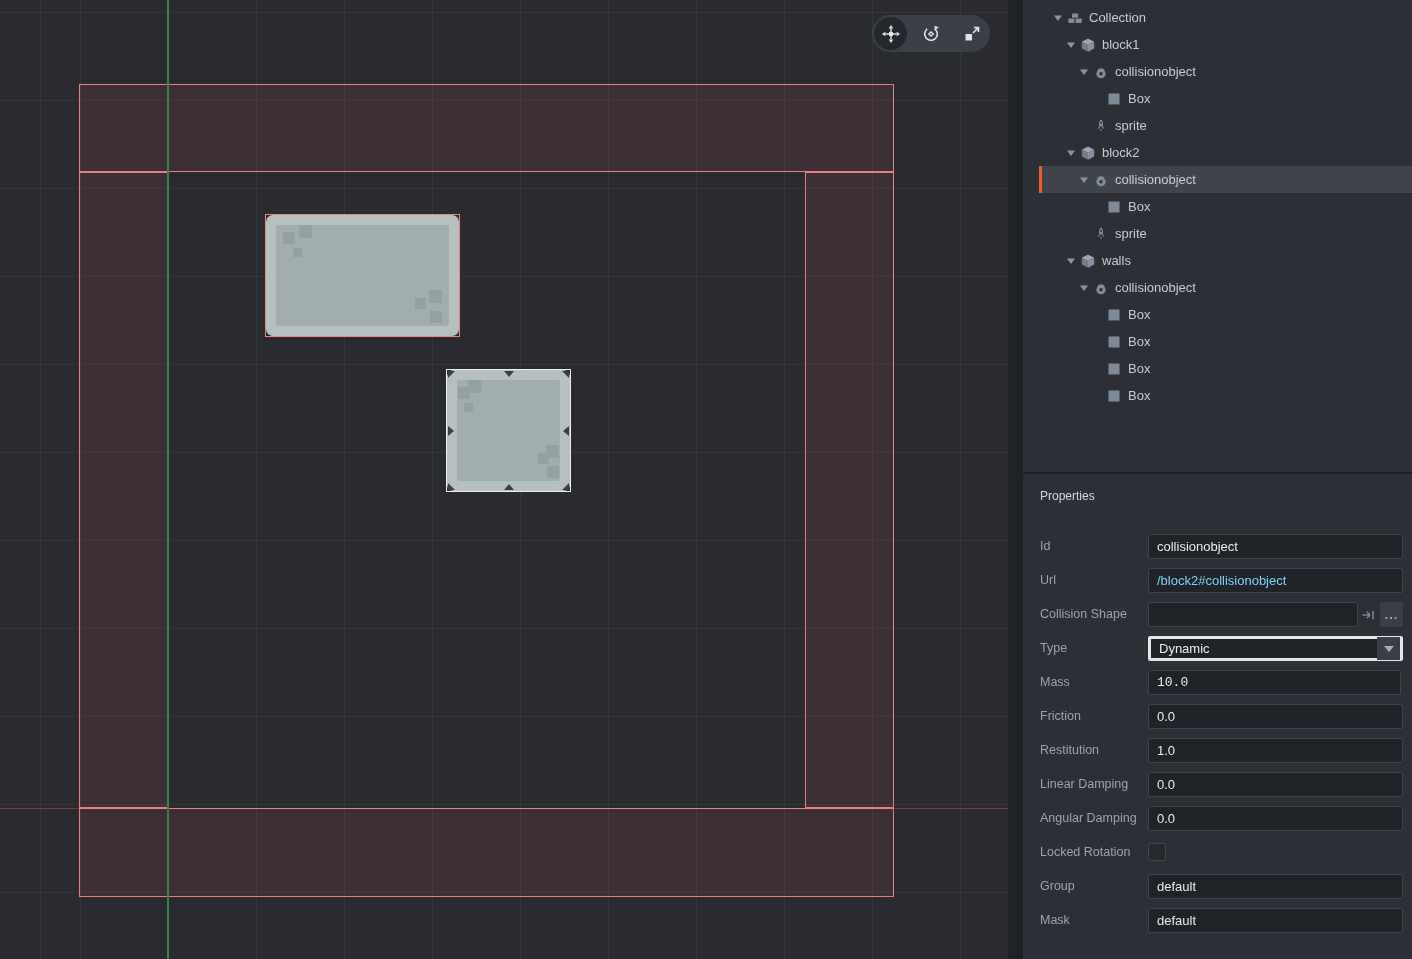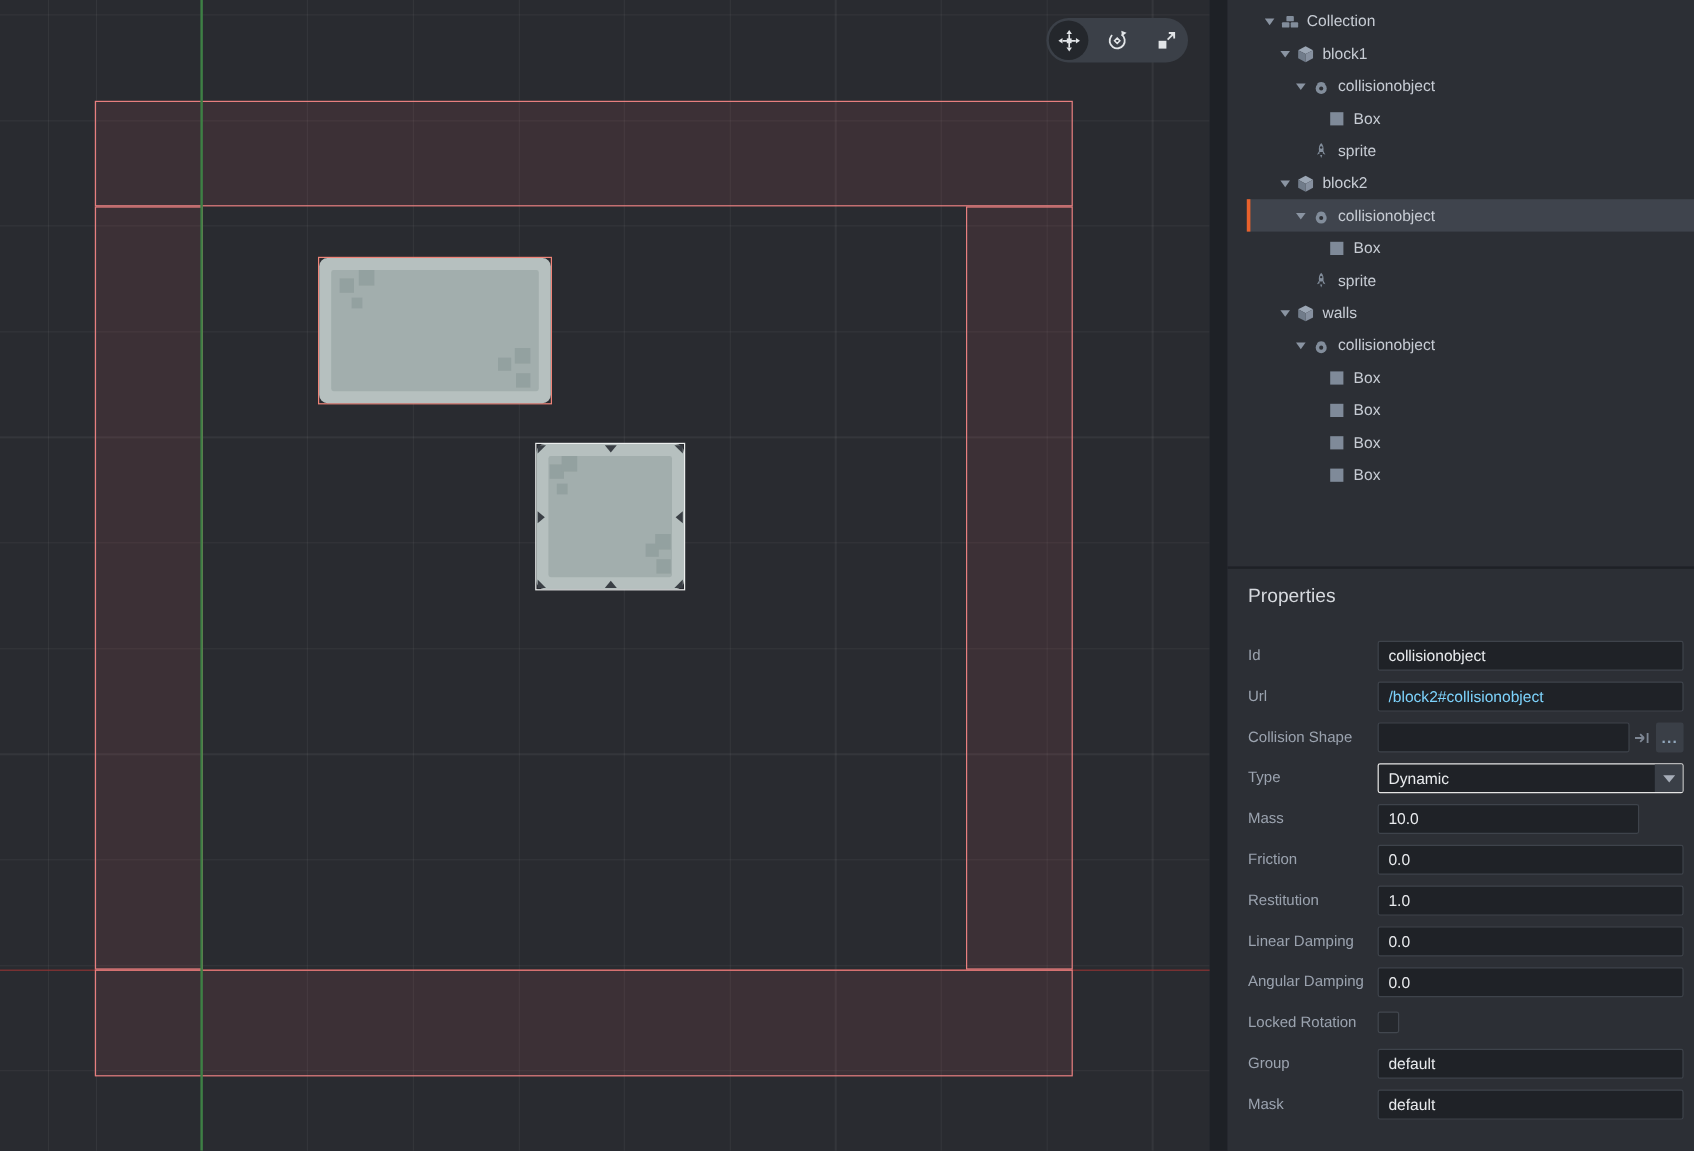--- a/index.html
+++ b/index.html
@@ -61,32 +61,32 @@
   .right-panel{position:absolute;left:1023px;top:0;width:389px;height:959px;background:#2c2f35;}
   .outline-tree{position:absolute;left:0;top:0;width:100%;padding-top:4px;margin-left:16px;}
   .tree-row{position:relative;height:27px;display:flex;align-items:center;box-sizing:border-box;cursor:default;}
   .tree-row.selected{background:#3f444d;}
   .tree-row.selected::before{content:"";position:absolute;left:0;top:0;bottom:0;width:3px;background:#e8612c;}
   .expander{width:14px;display:flex;align-items:center;justify-content:flex-start;flex:none;}
   .ticon{width:16px;height:16px;flex:none;display:flex;align-items:center;justify-content:center;}
   .tlabel{margin-left:6px;font-size:13px;color:#c7ccd4;white-space:nowrap;}
   .h-divider{position:absolute;left:0;top:472px;width:100%;height:2px;background:#1e2126;}
   
-  .props-title{position:absolute;left:17px;top:489px;font-size:16px;color:#d6d9de;}
+  .props-title{position:absolute;left:17px;top:489px;font-size:12px;color:#d6d9de;}
   .prop-row{position:absolute;left:0;width:100%;height:25px;}
   .prop-label{position:absolute;left:17px;top:0;line-height:25px;font-size:12.5px;color:#9ba3af;white-space:nowrap;}
   .prop-control{position:absolute;left:125px;top:0;height:25px;}
   .pinput{
     box-sizing:border-box;height:25px;background:#1f2227;border:1px solid #3e434b;
     border-radius:2px;color:#e9ebee;font-size:13px;padding:0 8px;outline:none;
     font-family:"Liberation Sans","DejaVu Sans",sans-serif;
   }
   .pinput.dim{color:#7dd3fc;}
   .combo{
-    box-sizing:border-box;width:255px;height:25px;background:#1f2227;border:1px solid #e5e5e5;
+    box-sizing:border-box;width:255px;height:25px;background:#1f2227;border:3px solid #e5e5e5;
     border-radius:2px;display:flex;align-items:center;cursor:pointer;
   }
   .combo-text{flex:1;padding-left:8px;font-size:13px;color:#e9ebee;}
   .combo-btn{width:23px;height:23px;background:#3a3f47;display:flex;align-items:center;justify-content:center;flex:none;}
   .tri-down{width:0;height:0;border-left:5px solid transparent;border-right:5px solid transparent;border-top:6px solid #a7aeb9;}
   .res-btn{
     box-sizing:border-box;width:23px;height:25px;background:#3a3f47;border-radius:2px;
     display:flex;align-items:center;justify-content:center;cursor:pointer;
     color:#92a8bc;font-size:13px;font-weight:bold;letter-spacing:1px;line-height:14px;
   }
@@ -403,21 +403,21 @@
             <span class="combo-text">Dynamic</span>
             <div class="combo-btn">
               <span class="tri-down"></span>
             </div>
           </div>
         </div>
       </div>
       <div class="prop-row" style="top: 670px;">
         <div class="prop-label">Mass</div>
         <div class="prop-control ctrl-row">
-          <input class="pinput" value="10.0" style="width: 218px;">
+          <input class="pinput" value="10.0" style="width: 253px; font-family: Liberation Mono, monospace;">
         </div>
       </div>
       <div class="prop-row" style="top: 704px;">
         <div class="prop-label">Friction</div>
         <div class="prop-control ctrl-row">
           <input class="pinput" value="0.0" style="width: 255px;">
         </div>
       </div>
       <div class="prop-row" style="top: 738px;">
         <div class="prop-label">Restitution</div>

